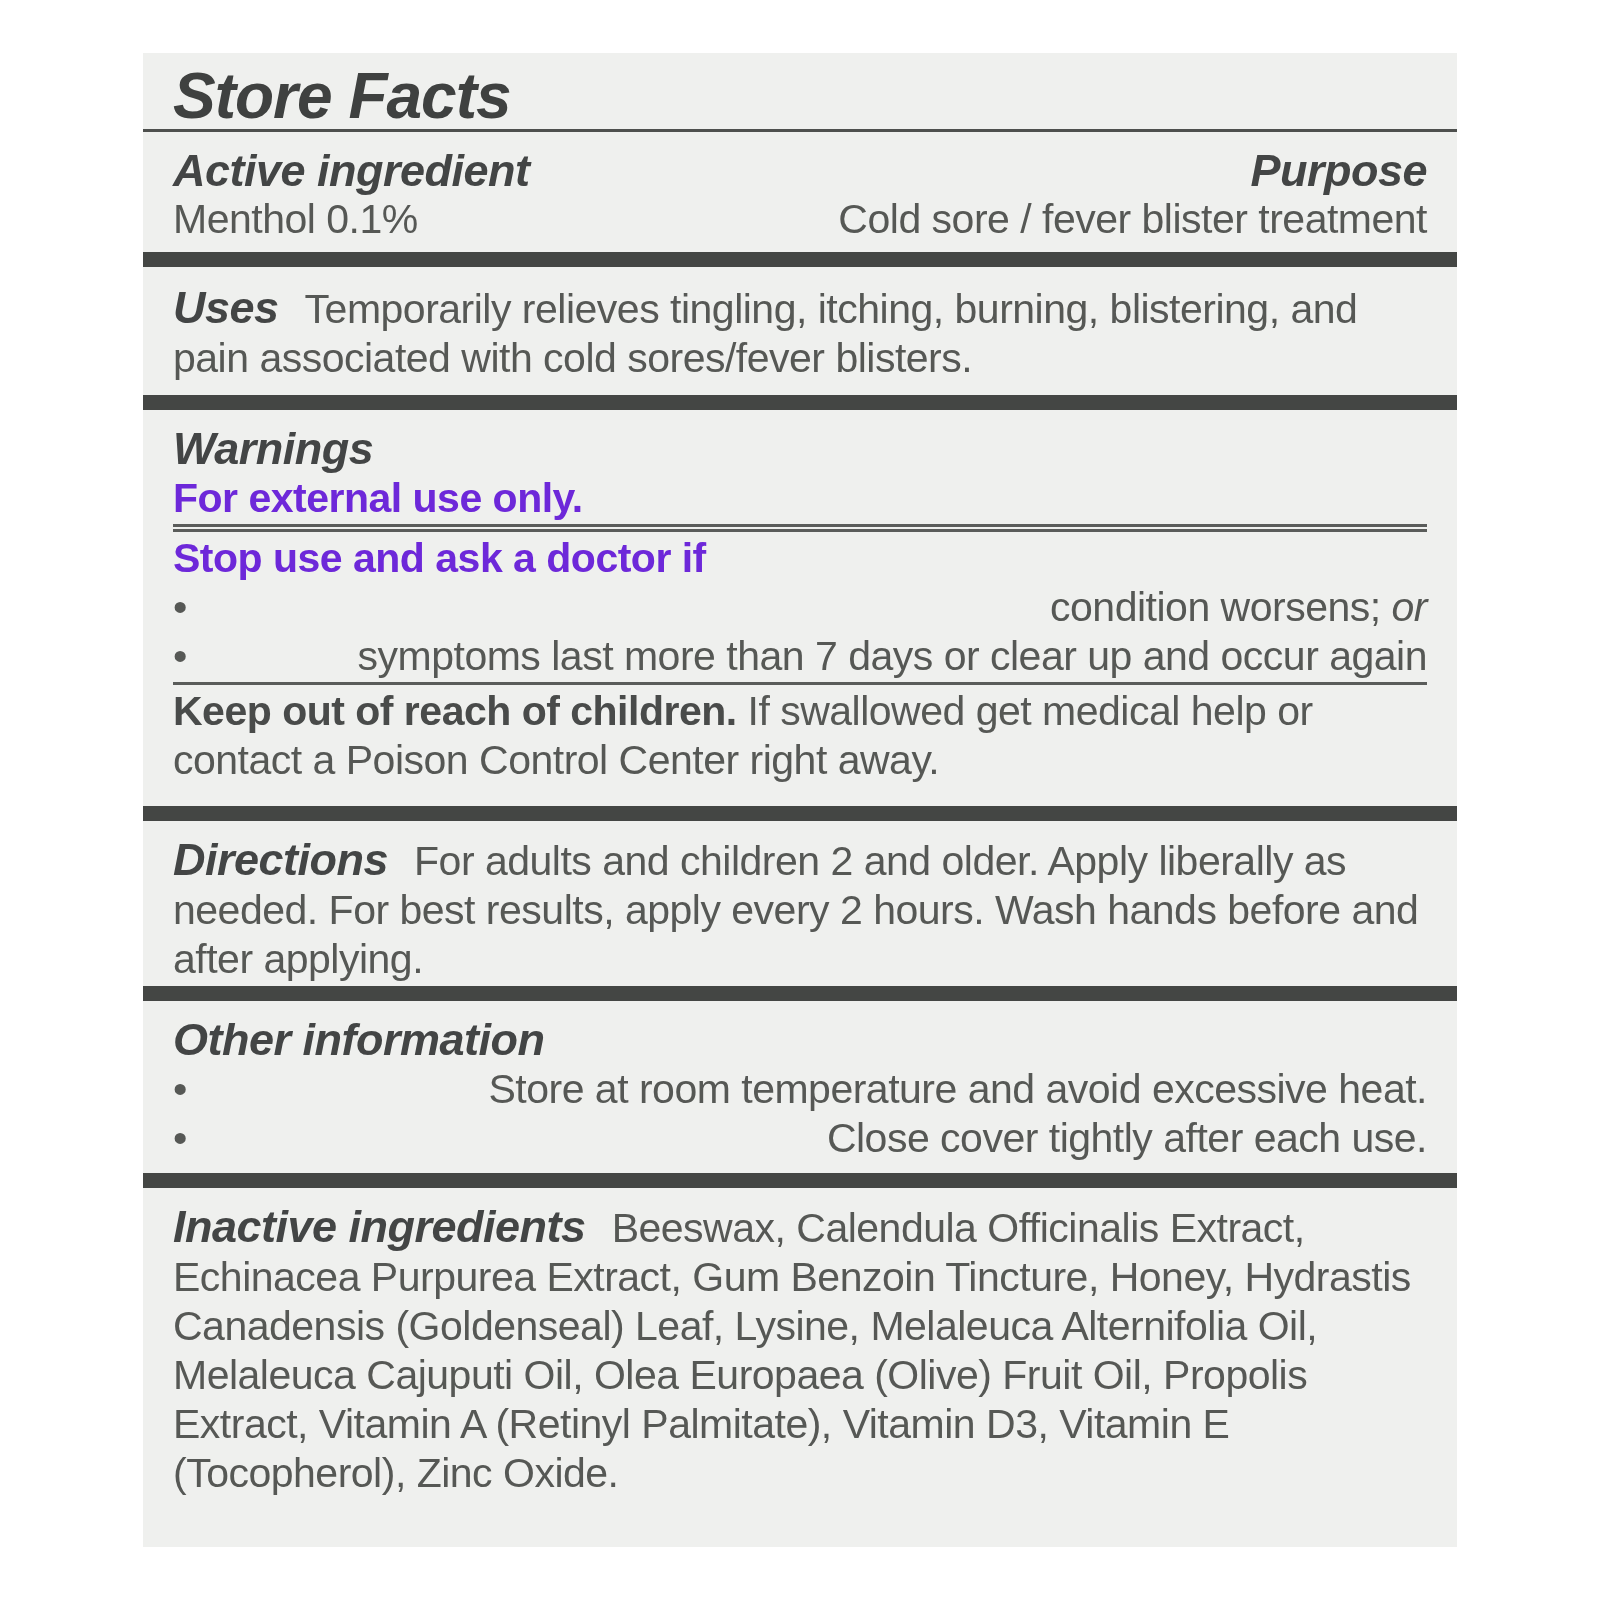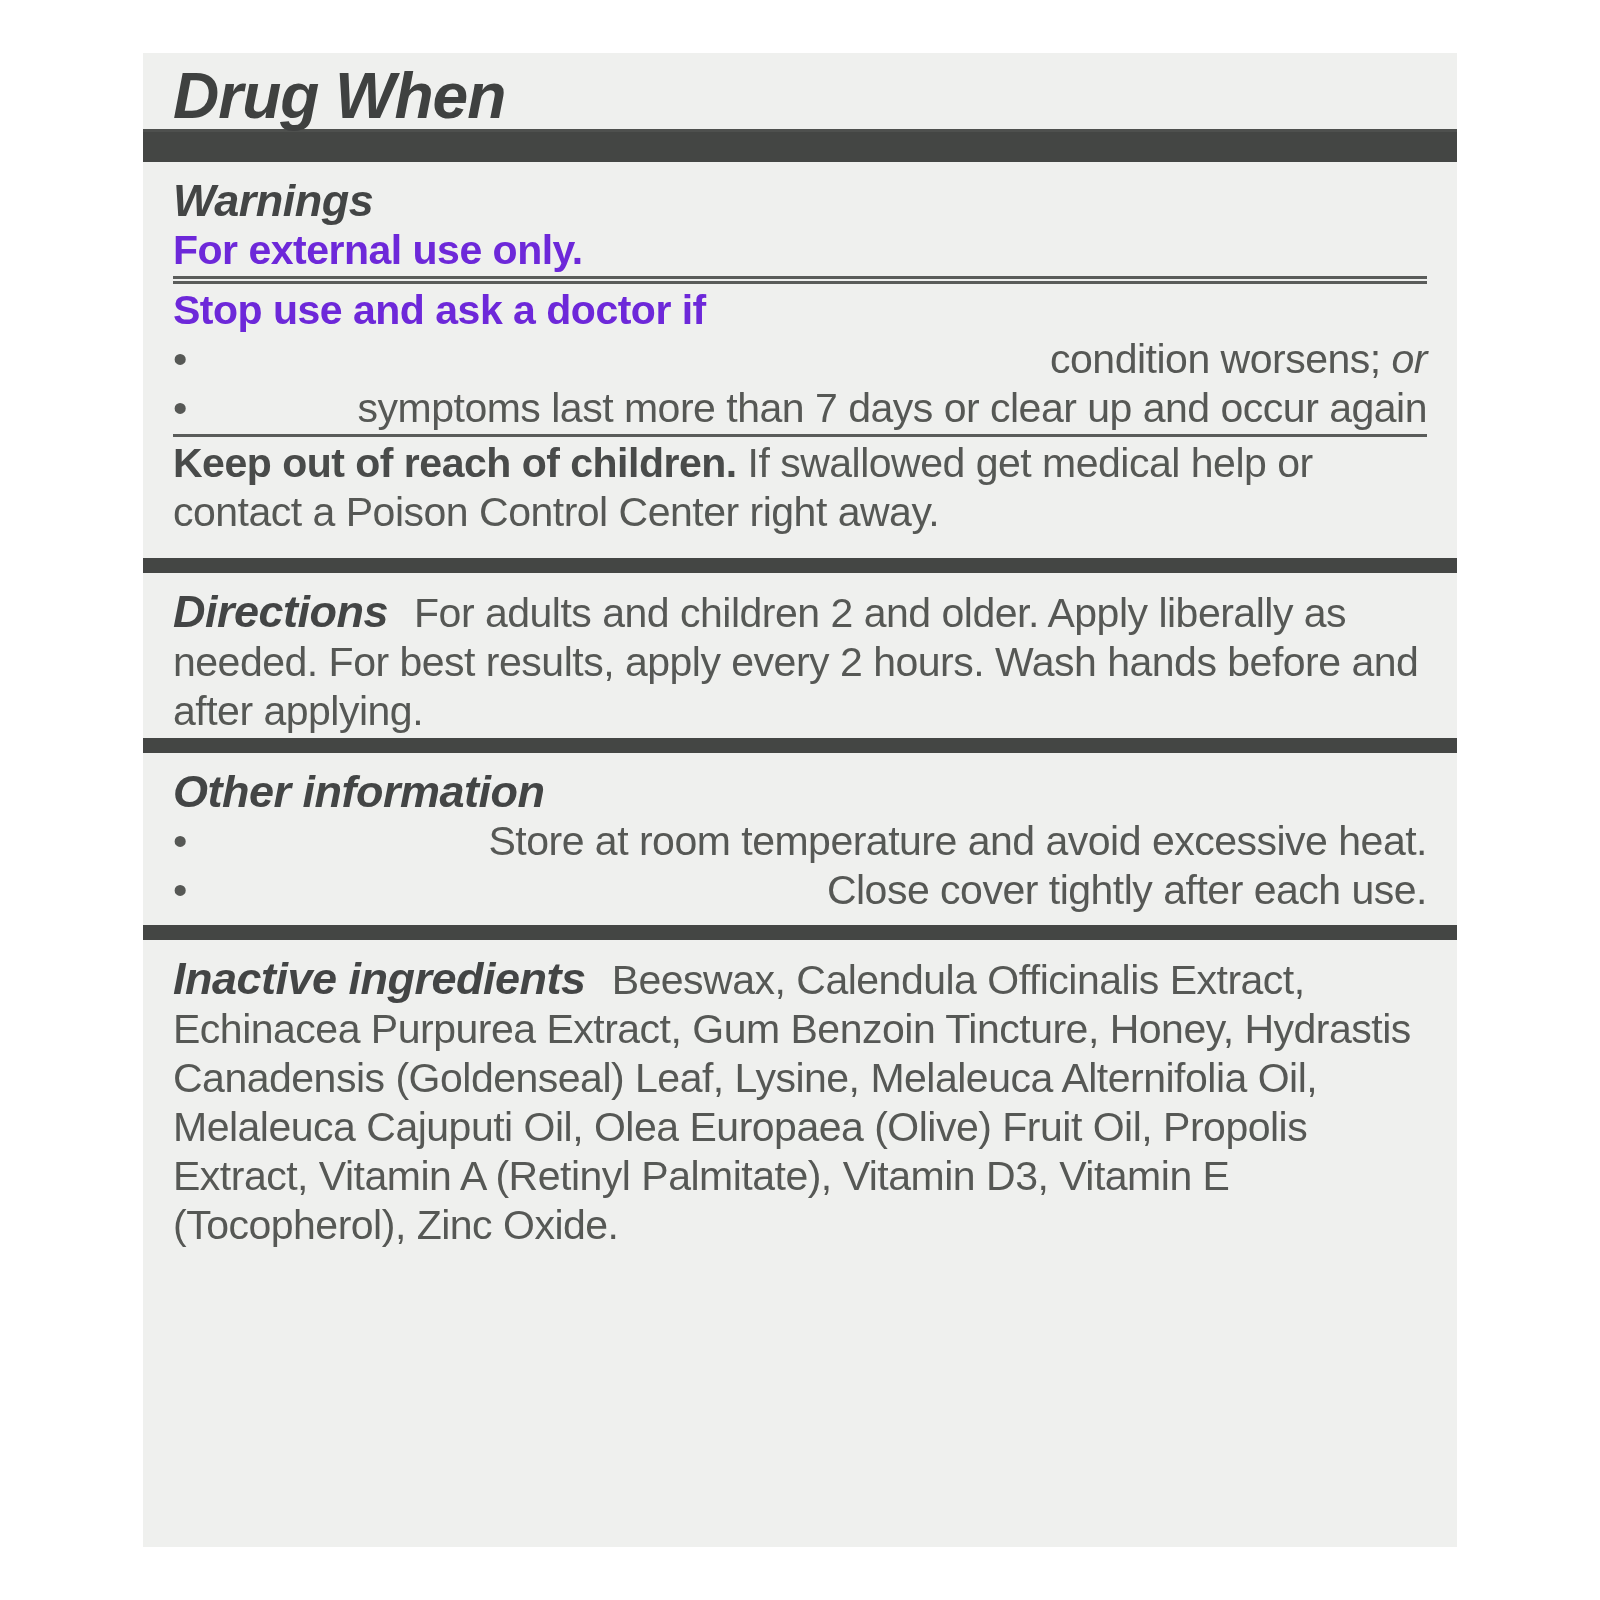--- a/index.html
+++ b/index.html
@@ -88,26 +88,39 @@
     width: 34px;
   }
   .bullet-text { flex: 1; text-align: right; }
 </style>
 </head>
 <body>
 
 <div class="page">
   <section class="panel">
 
-    <h1 class="title">Drug When</h1>
+    <h1 class="title">Store Facts</h1>
     <div class="title-rule"></div>
 
+    <div class="sec-active">
+      <div class="row">
+        <span class="h">Active ingredient</span>
+        <span class="h">Purpose</span>
+      </div>
+      <div class="row">
+        <span>Menthol 0.1%</span>
+        <span>Cold sore / fever blister treatment</span>
+      </div>
+    </div>
 
     <div class="bar"></div>
 
+    <div class="sec-uses">
+      <p class="para"><span class="h inline-h">Uses</span><span>Temporarily relieves tingling, itching, burning, blistering, and pain associated with cold sores/fever blisters.</span></p>
+    </div>
 
     <div class="bar"></div>
 
     <div class="sec-warnings">
       <div class="h block-h">Warnings</div>
       <div class="bold-line">For external use only.</div>
       <div class="thin-rule"></div>
       <div class="thin-rule"></div>
       <div class="bold-line">Stop use and ask a doctor if</div>
       <div class="bullet-line">

